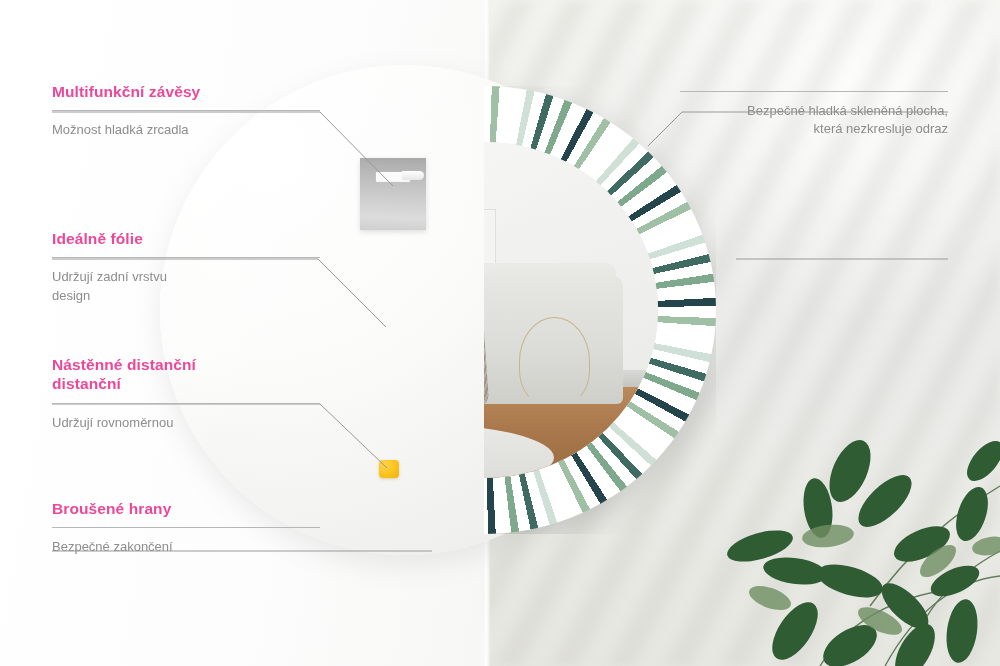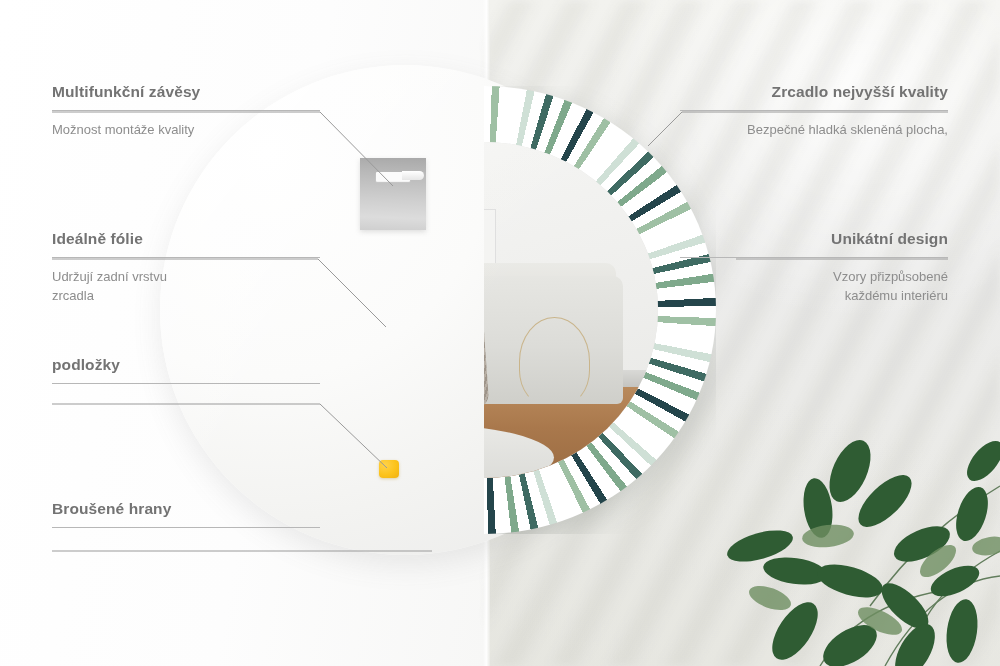--- a/index.html
+++ b/index.html
@@ -168,21 +168,21 @@
     position:absolute;inset:0;border-radius:50%;
     background:linear-gradient(140deg,rgba(255,255,255,.45) 0%,rgba(255,255,255,.06) 30%,rgba(255,255,255,0) 55%);
   }
 
   
   .plant{position:absolute;right:0;bottom:0;width:300px;height:300px;}
 
   
   .callout{position:absolute;}
   .c-title{
-    font-size:15.5px;font-weight:bold;color:#737373;letter-spacing:.1px;
+    font-size:15.5px;font-weight:bold;color:#ec4899;letter-spacing:.1px;
     line-height:1.25;margin:0;
   }
   .c-rule{
     height:1px;background:#b7b7b7;margin:9px 0 10px 0;
   }
   .c-desc{
     font-size:13px;color:#8d8d8d;line-height:1.42;margin:0;font-weight:normal;
   }
   .left-col{left:52px;width:268px;text-align:left;}
   .right-col{width:268px;text-align:right;}
@@ -274,57 +274,54 @@
     <path d="M52 404 H320 L387 468"></path>
     <path d="M52 551 H432"></path>
     <path d="M948 112 H682 L648 146"></path>
     <path d="M948 259 H736"></path>
   </svg>
 
   <div class="callout left-col" style="top:82px;">
     <div class="c-title">Multifunkční závěsy</div>
     <div class="c-rule"></div>
     <div class="c-desc">
-      <div>Možnost montáže kvality</div>
+      <div>Možnost hladká zrcadla</div>
     </div>
   </div>
 
   <div class="callout left-col" style="top:229px;">
     <div class="c-title">Ideálně fólie</div>
     <div class="c-rule"></div>
     <div class="c-desc">
       <div>Udržují zadní vrstvu</div>
-      <div>zrcadla</div>
+      <div>design</div>
     </div>
   </div>
 
   <div class="callout left-col" style="top:355px;">
     <div class="c-title">
-      <div>podložky</div>
-    </div>
-    <div class="c-rule"></div>
-    <div class="c-desc">
+      <div>Nástěnné distanční</div>
+      <div>distanční</div>
+    </div>
+    <div class="c-rule"></div>
+    <div class="c-desc">
+      <div>Udržují rovnoměrnou</div>
     </div>
   </div>
 
   <div class="callout left-col" style="top:499px;">
     <div class="c-title">Broušené hrany</div>
     <div class="c-rule"></div>
+    <div class="c-desc">
+      <div>Bezpečné zakončení</div>
+    </div>
   </div>
 
   <div class="callout right-col" style="left:680px;top:82px;">
-    <div class="c-title">Zrcadlo nejvyšší kvality</div>
     <div class="c-rule"></div>
     <div class="c-desc">
       <div>Bezpečné hladká skleněná plocha,</div>
-    </div>
-  </div>
-
-  <div class="callout right-col" style="left:680px;top:229px;">
-    <div class="c-title">Unikátní design</div>
-    <div class="c-rule"></div>
-    <div class="c-desc">
-      <div>Vzory přizpůsobené</div>
-      <div>každému interiéru</div>
-    </div>
-  </div>
+      <div>která nezkresluje odraz</div>
+    </div>
+  </div>
+
 
 </div>
 
 </body></html>

